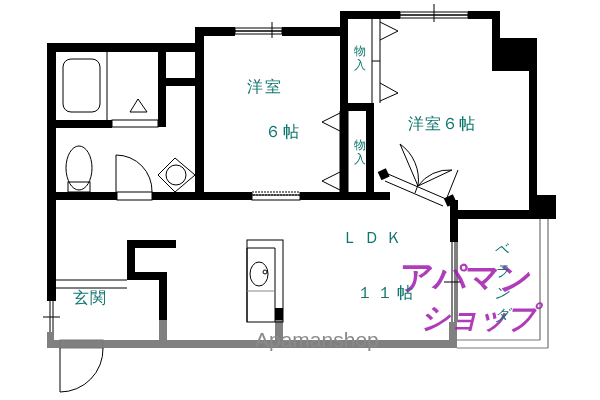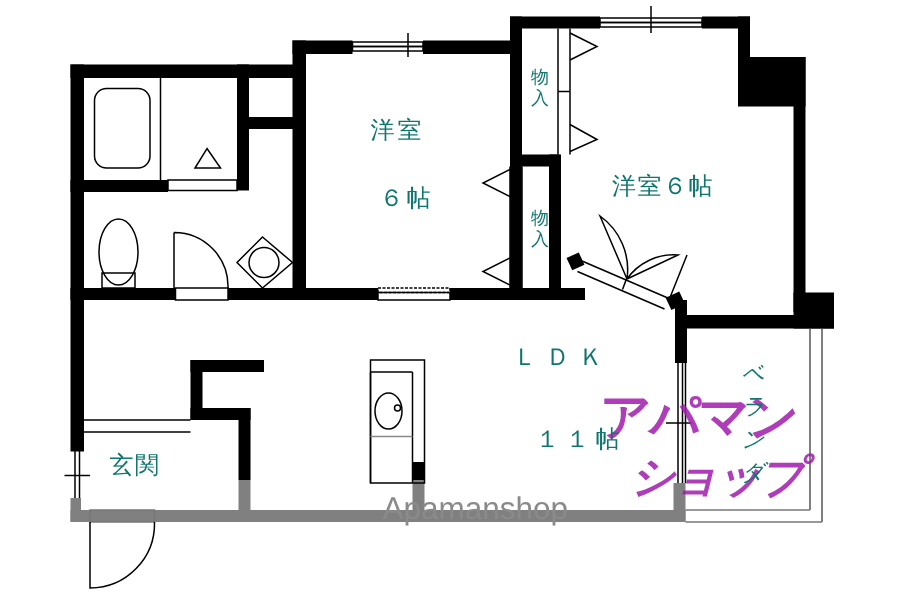--- a/index.html
+++ b/index.html
@@ -141,27 +141,27 @@
 
     <rect x="60" y="340" width="43" height="8" stroke="#777"></rect>
     <path d="M60,348 L60,392 A43,43 0 0 0 103,348" stroke="#000"></path>
   </g>
 </svg>
 
 <div class="wm-logo" style="left:400px; top:255px; font-size:34px; letter-spacing:-2px;">アパマン</div>
 <div class="wm-logo" style="left:420px; top:298px; font-size:30px; letter-spacing:-2px;font-style:italic;">ショップ</div>
 
 <div class="lbl room-label" style="left:247px; top:77px;">洋室</div>
-<div class="lbl room-label" style="left:253px; top:122px;">６帖</div>
+<div class="lbl room-label" style="left:265px; top:122px;">６帖</div>
 
 <div class="lbl closet-label" style="left:353px; top:44px;">物入</div>
 <div class="lbl closet-label" style="left:353px; top:138px;">物入</div>
 
 <div class="lbl room-label" style="left:408px; top:114px; letter-spacing:1px;">洋室６帖</div>
 
 <div class="lbl room-label" style="left:342px; top:228px; letter-spacing:6px;">ＬＤＫ</div>
 <div class="lbl room-label" style="left:357px; top:283px; letter-spacing:4px;">１１帖</div>
 
-<div class="lbl room-label" style="left:73px; top:300px; letter-spacing:1px;">玄関</div>
+<div class="lbl room-label" style="left:73px; top:288px; letter-spacing:1px;">玄関</div>
 
 <div class="lbl vert-label" style="left:493px; top:238px;font-style:italic;">ベランダ</div>
 
 <div class="watermark">Apamanshop</div>
 
 </body></html>

